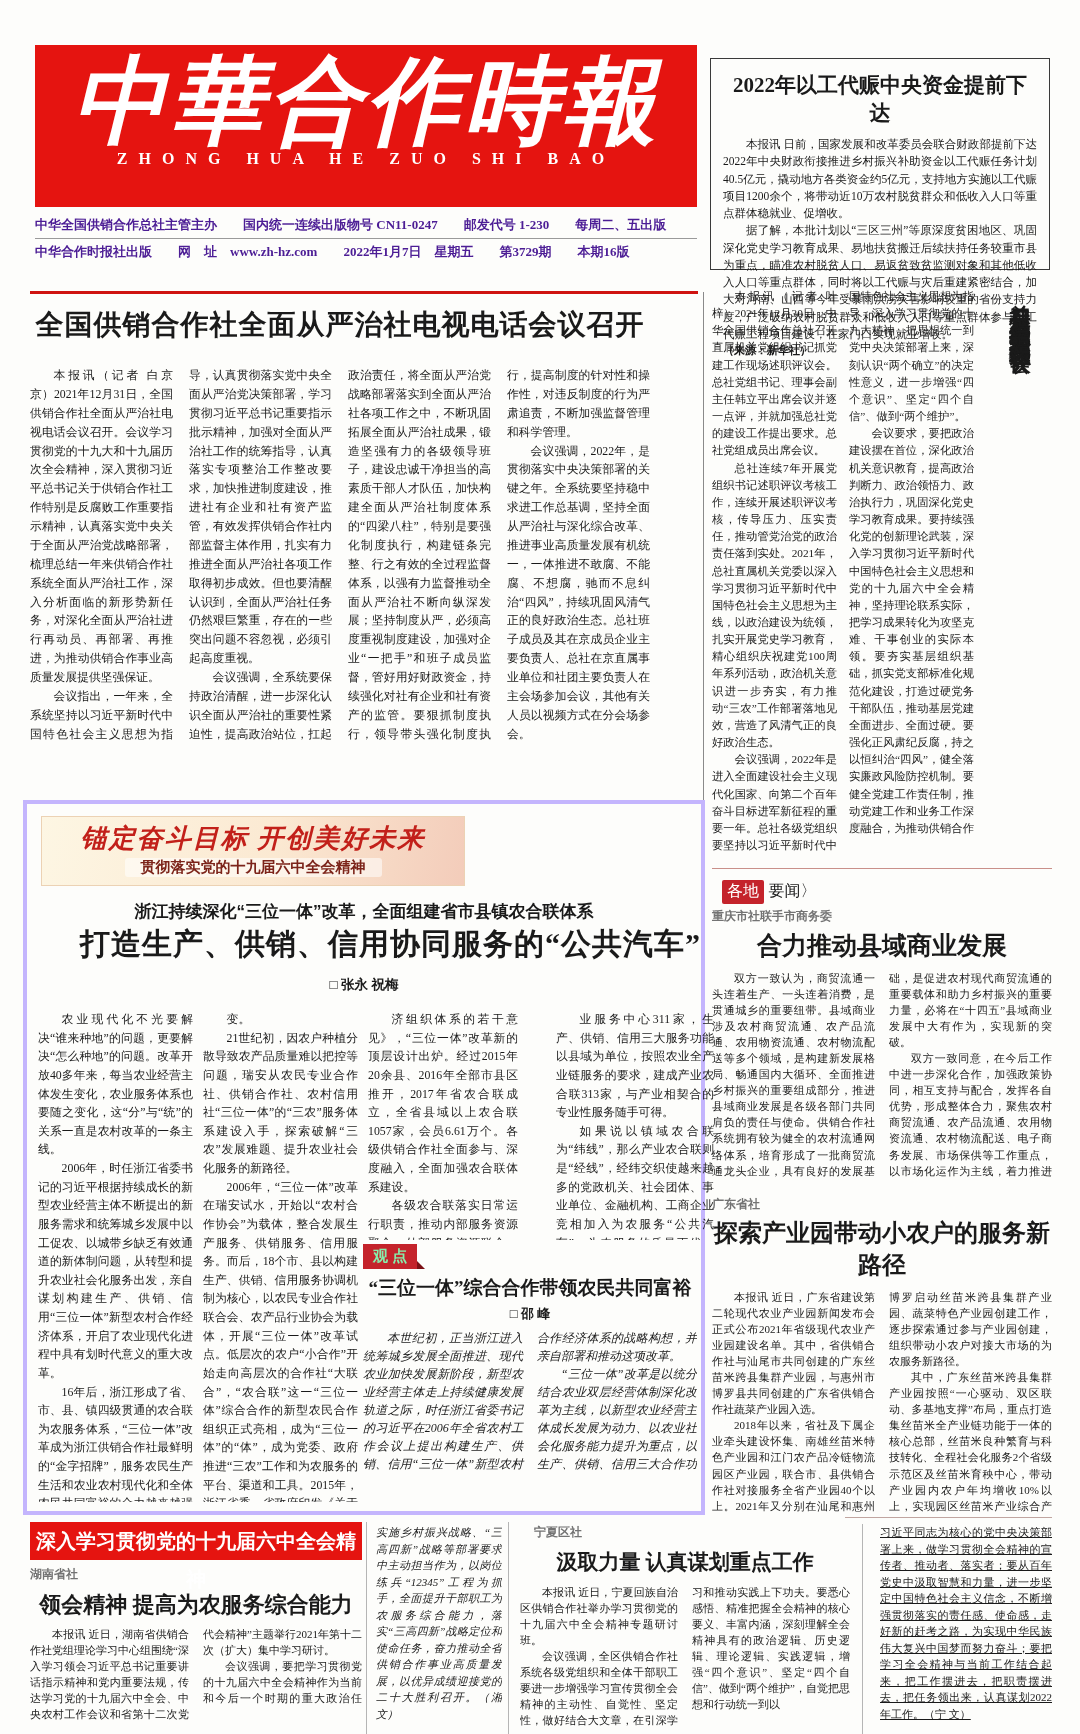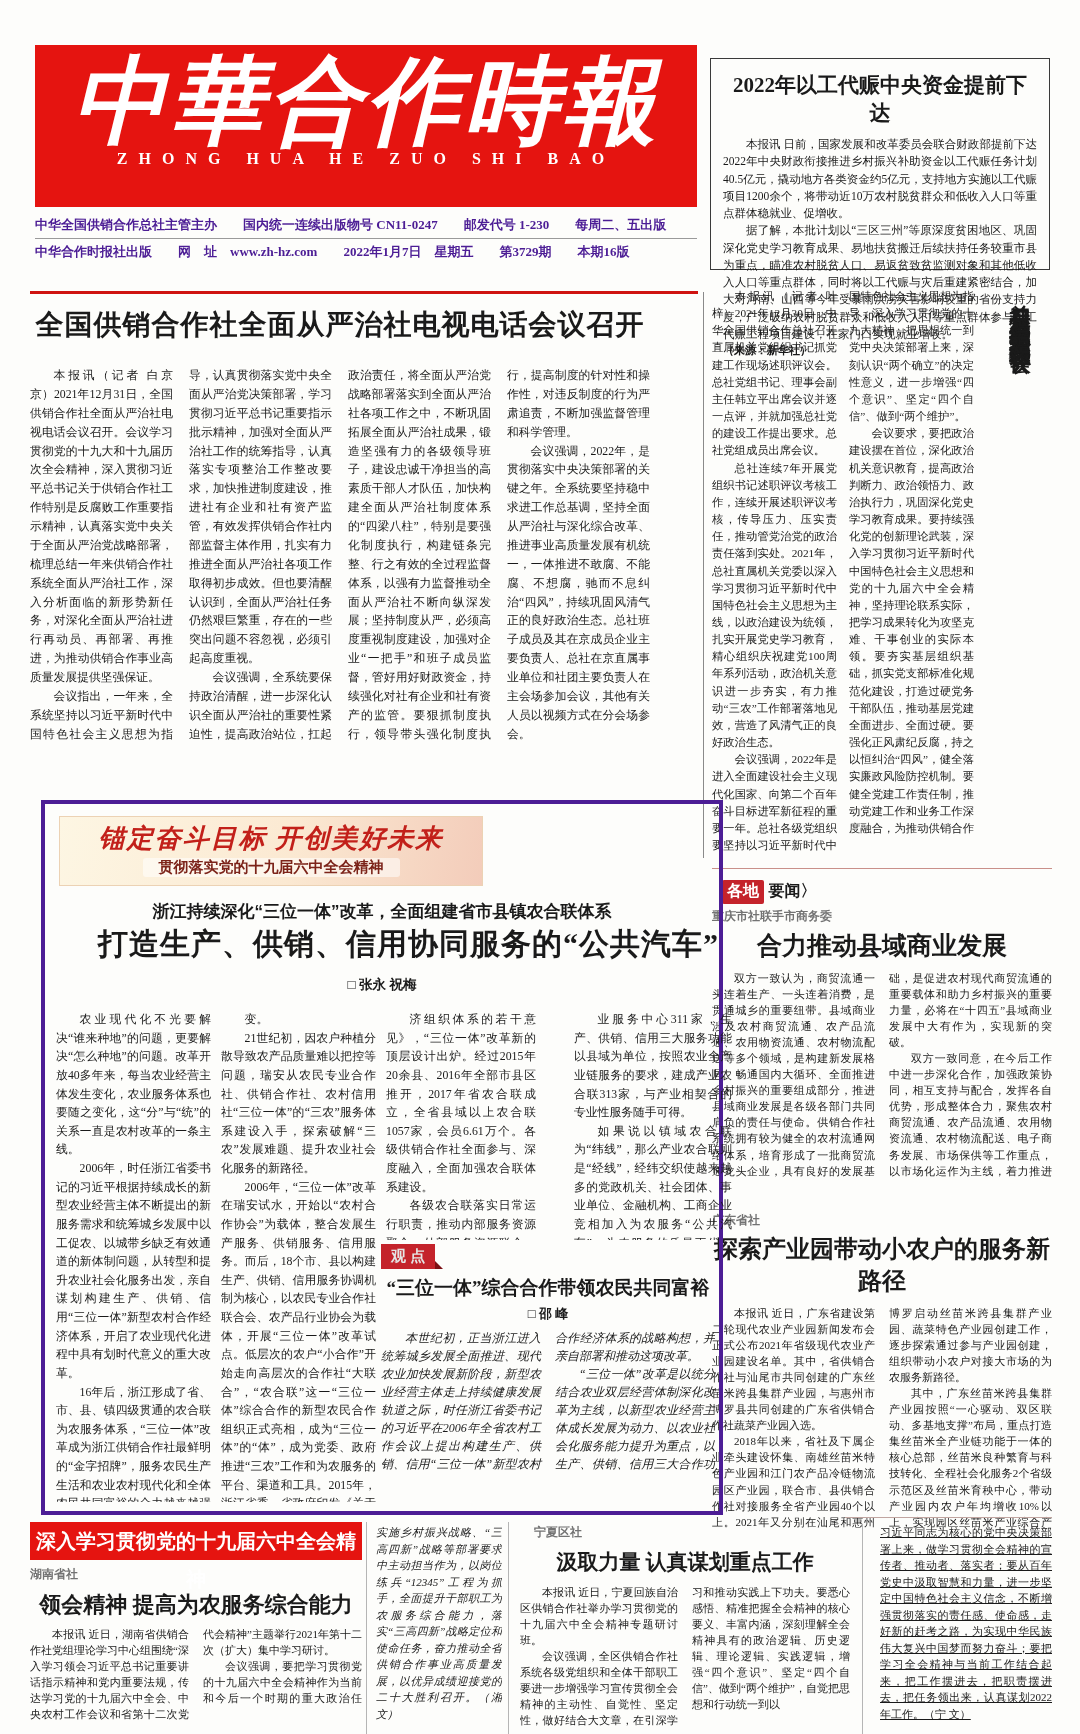--- a/index.html
+++ b/index.html
@@ -38,43 +38,43 @@
   
   .zs-wrap{left:712px;top:288px;width:340px;height:568px;}
   .zs-text{position:absolute;left:0;top:0;width:262px;height:568px;column-count:2;column-gap:12px;
     font-size:11.3px;line-height:1.52;overflow:hidden;}
   .zs-vert{position:absolute;right:0;top:0;height:568px;width:64px;
     writing-mode:vertical-rl;text-orientation:upright;font-size:21px;font-weight:900;
     letter-spacing:2px;text-align:justify;line-height:64px;}
   .div-h{height:1px;background:#c9908a;}
 
   
-  .reg-tag{left:722px;top:880px;font-family:"Liberation Sans","DejaVu Sans",sans-serif;font-size:16px;font-weight:bold;}
+  .reg-tag{left:722px;top:880px;font-family:"Liberation Sans","DejaVu Sans",sans-serif;font-size:16px;font-weight:normal;}
   .chip-red{display:inline-block;background:#c4232b;color:#fff;padding:1px 5px 2px;border-radius:2px;}
   .kicker{font-family:"Liberation Sans","DejaVu Sans",sans-serif;font-size:12px;font-weight:bold;color:#737373;}
   .art-head{text-align:center;font-weight:900;}
   .twocol{column-count:2;column-gap:14px;overflow:hidden;font-size:11px;line-height:1.46;}
 
   
-  .feature{left:41px;top:800px;width:674px;height:707px;border:4px solid #4c1d95;box-sizing:content-box;}
+  .feature{left:23px;top:800px;width:674px;height:707px;border:4px solid #c4b5fd;box-sizing:content-box;}
   .banner{position:absolute;left:14px;top:12px;width:424px;height:70px;text-align:center;
     background:linear-gradient(100deg,#fdf6e3 0%,#fbe9d2 55%,#f3ccba 100%);border:1px solid #ecd2b4;box-sizing:border-box;}
   .banner-slogan{font-size:26px;font-weight:900;font-style:italic;color:#c2201a;letter-spacing:2px;margin-top:4px;}
   .banner-sub{display:inline-block;margin-top:2px;padding:0 16px;background:rgba(255,255,255,.55);
     color:#7c241a;font-weight:bold;font-size:15px;border-radius:3px;
     font-family:"Liberation Sans","DejaVu Sans",sans-serif;}
   .f-kicker{position:absolute;left:0;top:96px;width:100%;text-align:center;font-size:17px;font-weight:bold;
     font-family:"Liberation Sans","DejaVu Sans",sans-serif;}
   .f-head{position:absolute;left:0;top:120px;width:100%;text-align:right;font-size:30px;font-weight:900;letter-spacing:1px;}
   .f-byline{position:absolute;left:0;top:172px;width:100%;text-align:center;font-size:13.5px;font-weight:bold;}
   .fcol{position:absolute;top:206px;font-size:11.8px;line-height:1.58;overflow:hidden;}
 
   
   .opinion{position:absolute;left:336px;top:440px;width:334px;height:258px;}
-  .op-tag{display:inline-block;background:#c4232b;color:#e5e5e5;font-size:15px;font-weight:bold;
+  .op-tag{display:inline-block;background:#c4232b;color:#86efac;font-size:15px;font-weight:bold;
     padding:3px 10px;font-family:"Liberation Sans","DejaVu Sans",sans-serif;position:relative;}
   .op-tag::after{content:"";position:absolute;right:-8px;bottom:0;border:4px solid transparent;border-left-color:#7c1015;border-bottom-color:#7c1015;}
   .op-head{text-align:center;font-size:19px;font-weight:900;margin-top:6px;}
   .op-byline{text-align:center;font-size:13px;font-weight:bold;margin:4px 0 6px;}
   .op-body{column-count:2;column-gap:14px;font-size:12px;line-height:1.5;font-style:italic;overflow:hidden;height:148px;}
 
   
   .bl-banner{left:30px;top:1522px;width:332px;height:38px;background:#e51410;color:#fff;text-align:center;
     line-height:38px;font-size:20px;font-weight:900;font-family:"Liberation Sans","DejaVu Sans",sans-serif;}
   .hn-kicker{left:30px;top:1566px;}
@@ -137,21 +137,21 @@
 
 <div class="abs" style="left:712px;top:908px;width:340px;">
   <div class="kicker">重庆市社联手市商务委</div>
   <div class="art-head" style="font-size:25px;margin:4px 0 8px;">合力推动县域商业发展</div>
   <div class="twocol justify" style="height:212px;">
       <p>双方一致认为，商贸流通一头连着生产、一头连着消费，是贯通城乡的重要纽带。县域商业涉及农村商贸流通、农产品流通、农用物资流通、农村物流配送等多个领域，是构建新发展格局、畅通国内大循环、全面推进乡村振兴的重要组成部分，推进县域商业发展是各级各部门共同肩负的责任与使命。供销合作社系统拥有较为健全的农村流通网络体系，培育形成了一批商贸流通龙头企业，具有良好的发展基础，是促进农村现代商贸流通的重要载体和助力乡村振兴的重要力量，必将在“十四五”县域商业发展中大有作为，实现新的突破。</p>
       <p>双方一致同意，在今后工作中进一步深化合作，加强政策协同，相互支持与配合，发挥各自优势，形成整体合力，聚焦农村商贸流通、农产品流通、农用物资流通、农村物流配送、电子商务发展、市场保供等工作重点，以市场化运作为主线，着力推进农村商贸网络体系建设，加强龙头企业培育，做大做强品牌，扩大平台影响力，共同探索农村商贸流通的成功经验和做法，努力争创全国县域商业发展的典范。（重 文）</p>
     </div>
 </div>
 
-<div class="abs" style="left:712px;top:1196px;width:340px;margin-top:16px;">
+<div class="abs" style="left:712px;top:1196px;width:340px;">
   <div class="kicker">广东省社</div>
   <div class="art-head" style="font-size:24px;margin:4px 0 8px;">探索产业园带动小农户的服务新路径</div>
   <div class="twocol justify" style="height:240px;">
       <p>本报讯 近日，广东省建设第二轮现代农业产业园新闻发布会正式公布2021年省级现代农业产业园建设名单。其中，省供销合作社与汕尾市共同创建的广东丝苗米跨县集群产业园，与惠州市博罗县共同创建的广东省供销合作社蔬菜产业园入选。</p>
       <p>2018年以来，省社及下属企业牵头建设怀集、南雄丝苗米特色产业园和江门农产品冷链物流园区产业园，联合市、县供销合作社对接服务全省产业园40个以上。2021年又分别在汕尾和惠州博罗启动丝苗米跨县集群产业园、蔬菜特色产业园创建工作，逐步探索通过参与产业园创建，组织带动小农户对接大市场的为农服务新路径。</p>
       <p>其中，广东丝苗米跨县集群产业园按照“一心驱动、双区联动、多基地支撑”布局，重点打造集丝苗米全产业链功能于一体的核心总部，丝苗米良种繁育与科技转化、全程社会化服务2个省级示范区及丝苗米育秧中心，带动产业园内农户年均增收10%以上，实现园区丝苗米产业综合产值20亿元以上。广东省供销合作社蔬菜产业园以省部共建惠州粤港澳大湾区绿色农产品生产供应基地为核心区创建，按照“一心+二园+四区+一带”布局，重点打造农产品加工流通核心、港澳出口服务园和创业创新孵化园，及农旅融合乡村振兴带以及规模种植示范区、种苗繁育展示区、数字装备技术应用区和品牌发展区。（粤 文）</p>
     </div>
 </div>
 <div class="abs div-h" style="left:845px;top:1517px;width:207px;background:#c0a5a0;"></div>
 

